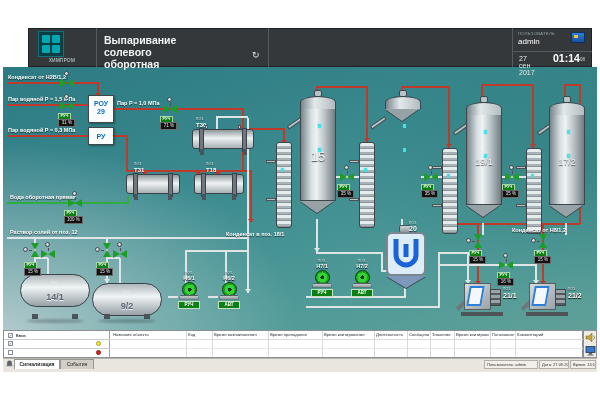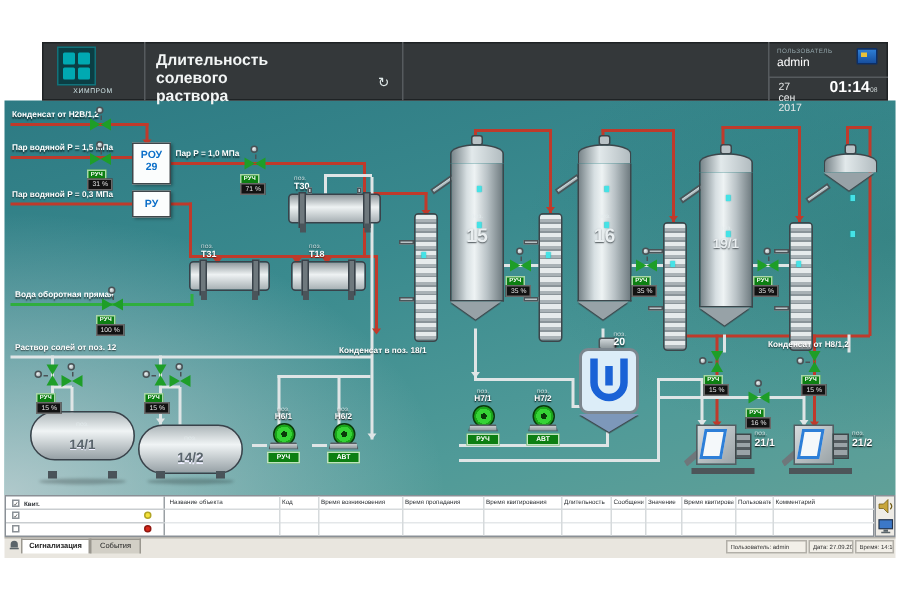--- a/index.html
+++ b/index.html
@@ -62,21 +62,21 @@
 .tshadow{position:absolute;height:4px;border-radius:50%;background:rgba(0,0,0,.22);filter:blur(1px)}
 
 .col{position:absolute;width:16px;background:repeating-linear-gradient(180deg,#e6ebec 0 3px,#a9b2b6 3px 5px,#8a9499 5px 6px);border:1px solid #3c464b;border-radius:3px}
 .stub{position:absolute;height:3px;background:#b9c2c6;border:1px solid #4a5458}
 .diag{position:absolute;height:4px;background:linear-gradient(#d7dfe2,#9aa4a8);border:1px solid #4a5458;transform:rotate(-35deg);transform-origin:left center}
 .ves{position:absolute;width:36px}
 .cap{position:absolute;top:-6px;left:14px;width:8px;height:7px;background:#b9c2c6;border:1px solid #3c464b;border-radius:2px}
 .dome{display:block;height:13px;border-radius:100% 100% 0 0/100% 100% 0 0;background:linear-gradient(90deg,#79858a,#e2e9eb 40%,#b2bcc0);border:1px solid #3c464b;border-bottom:none}
 .vbody{position:relative;background:linear-gradient(90deg,#79858a,#d7dfe2 30%,#eef3f4 45%,#b9c2c6 70%,#707c81);border:1px solid #3c464b;border-top:none}
 .vbody .pos{position:absolute;left:0;right:0;text-align:center}
-.vnum{position:absolute;left:0;right:0;text-align:center;font-weight:bold;color:#e9eef0;text-shadow:0 1px 1px #4a5256}
+.vnum{position:absolute;left:0;right:0;text-align:center;font-weight:normal;color:#e9eef0;text-shadow:0 1px 1px #4a5256}
 .cone{display:block;width:0;border-left:17px solid transparent;border-right:17px solid transparent;border-top:12px solid #97a2a7;filter:drop-shadow(0 1px 0 #3c464b)}
 
 .pump{position:absolute;width:28px;text-align:center}
 .plbl{display:block;font-size:5.5px;font-weight:bold;color:#fff;text-shadow:0 1px 1px #000;line-height:5px}
 .imp{display:block;margin:1px auto 0;width:15px;height:15px;border-radius:50%;background:radial-gradient(circle at 50% 50%,#0a3a0a 0 2px,#35d335 2px 5px,#1aa51a 5px 7px,#0c4d0c);border:1px solid #0a3a0a}
 .pbase{display:block;margin:-2px auto 0;width:20px;height:5px;background:linear-gradient(#c6ccce,#8f979b);border:1px solid #565e62;clip-path:polygon(8% 0,92% 0,100% 100%,0 100%)}
 .pmode{display:block;margin:1.5px auto 0;width:22px;background:#0d7f12;border:1px solid #bfe3bf;color:#fff;font-size:4.5px;line-height:6px;font-weight:bold}
 
 #t20body{left:386px;top:232px;width:40px;height:44px;background:#dcedf8;border:2px solid #7c868e;border-radius:6px}
 #t20cone{left:386px;top:276px;width:0;border-left:20px solid transparent;border-right:20px solid transparent;border-top:12px solid #7d98ba;filter:drop-shadow(0 1px 0 #3c464b)}
@@ -114,21 +114,21 @@
 <div class="hsep abs" style="left:96px;top:28px;height:39px"></div>
 <div class="hsep abs" style="left:268px;top:28px;height:39px"></div>
 <div class="hsep abs" style="left:512px;top:28px;height:39px"></div>
 <div id="logo" class="abs">
       <i></i>
       <i></i>
       <i></i>
       <i></i>
     </div>
 <div id="logo-cap" class="abs">ХИМПРОМ</div>
-<div id="title" class="abs">Длительность солевого раствора</div>
+<div id="title" class="abs">Выпаривание солевого оборотная</div>
 <div id="refresh" class="abs">↻</div>
 <div class="abs usml" style="left:518px;top:31px">ПОЛЬЗОВАТЕЛЬ</div>
 <div class="abs" style="left:518px;top:37px;font-size:8px;color:#fff">admin</div>
 <div id="uicon" class="abs"></div>
 <div id="dtrow" class="abs"></div>
 <div class="abs" style="left:519px;top:55px;font-size:7px;color:#e8eaea">27 сен 2017</div>
 <div class="abs" style="left:553px;top:52px;font-size:10.5px;font-weight:bold;color:#fff">01:14</div>
 <div class="abs" style="left:580px;top:57px;font-size:4.5px;color:#cfd6d6">08</div>
 
 <i class="ph red abs" style="left:7px;top:82px;width:92px"></i>
@@ -246,21 +246,21 @@
 <i class="leg abs" style="left:202px;top:194px"></i>
 <i class="leg abs" style="left:232px;top:194px"></i>
 
 <div class="tank" style="left:20px;top:274px">
   <span class="pos">ПОЗ.</span><b>14/1</b>
 </div>
 <i class="leg abs" style="left:32px;top:314px;height:5px;width:6px"></i>
 <i class="leg abs" style="left:72px;top:314px;height:5px;width:6px"></i>
 <i class="tshadow abs" style="left:26px;top:319px;width:58px"></i>
 <div class="tank" style="left:92px;top:283px">
-  <span class="pos">ПОЗ.</span><b>14/2</b>
+  <span class="pos">ПОЗ.</span><b>9/2</b>
 </div>
 <i class="leg abs" style="left:104px;top:314px;height:5px;width:6px"></i>
 <i class="leg abs" style="left:144px;top:314px;height:5px;width:6px"></i>
 <i class="tshadow abs" style="left:98px;top:319px;width:58px"></i>
 
 <div class="pump" style="left:175px;top:272px">
   <span class="plbl"><i class="pos">ПОЗ.</i><b>Н6/1</b></span>
   <i class="imp"></i>
   <i class="pbase"></i>
   <b class="pmode">РУЧ</b>
@@ -289,24 +289,20 @@
 <i class="ct abs" style="left:318px;top:148px"></i>
 <i class="ct abs" style="left:281px;top:168px"></i>
 
 <div class="col" style="left:359px;top:142px;height:86px"></div>
 <i class="stub abs" style="left:349px;top:160px;width:10px"></i>
 <i class="stub abs" style="left:349px;top:198px;width:10px"></i>
 <i class="diag abs" style="left:371px;top:126px;width:18px"></i>
 <div class="ves" style="left:385px;top:96px">
   <i class="cap"></i>
   <i class="dome"></i>
-  <div class="vbody" style="height:92px">
-    <span class="pos" style="top:34px">ПОЗ.</span>
-    <b class="vnum" style="top:40px;font-size:13px">16</b>
-  </div>
   <i class="cone"></i>
 </div>
 <i class="ct abs" style="left:403px;top:124px"></i>
 <i class="ct abs" style="left:403px;top:148px"></i>
 <i class="ct abs" style="left:364px;top:168px"></i>
 
 <div class="col" style="left:442px;top:148px;height:86px"></div>
 <i class="stub abs" style="left:432px;top:166px;width:10px"></i>
 <i class="stub abs" style="left:432px;top:204px;width:10px"></i>
 <i class="diag abs" style="left:454px;top:132px;width:18px"></i>
@@ -323,20 +319,24 @@
 <i class="ct abs" style="left:484px;top:154px"></i>
 <i class="ct abs" style="left:447px;top:174px"></i>
 
 <div class="col" style="left:526px;top:148px;height:86px"></div>
 <i class="stub abs" style="left:516px;top:166px;width:10px"></i>
 <i class="stub abs" style="left:516px;top:204px;width:10px"></i>
 <i class="diag abs" style="left:538px;top:132px;width:18px"></i>
 <div class="ves" style="left:549px;top:102px">
   <i class="cap"></i>
   <i class="dome"></i>
+  <div class="vbody" style="height:90px">
+    <span class="pos" style="top:36px">ПОЗ.</span>
+    <b class="vnum" style="top:42px;font-size:9px">17/2</b>
+  </div>
   <i class="cone"></i>
 </div>
 <i class="ct abs" style="left:567px;top:130px"></i>
 <i class="ct abs" style="left:567px;top:154px"></i>
 <i class="ct abs" style="left:531px;top:174px"></i>
 
 <div id="t20cap" class="abs"></div>
 <div id="t20body" class="abs">
   <svg width="36" height="40" viewBox="0 0 36 40" style="position:absolute;left:0;top:1px">
     <path d="M8 4 v16 a10 10 0 0 0 20 0 V4" stroke="#1a62d6" stroke-width="5" fill="none"></path>

